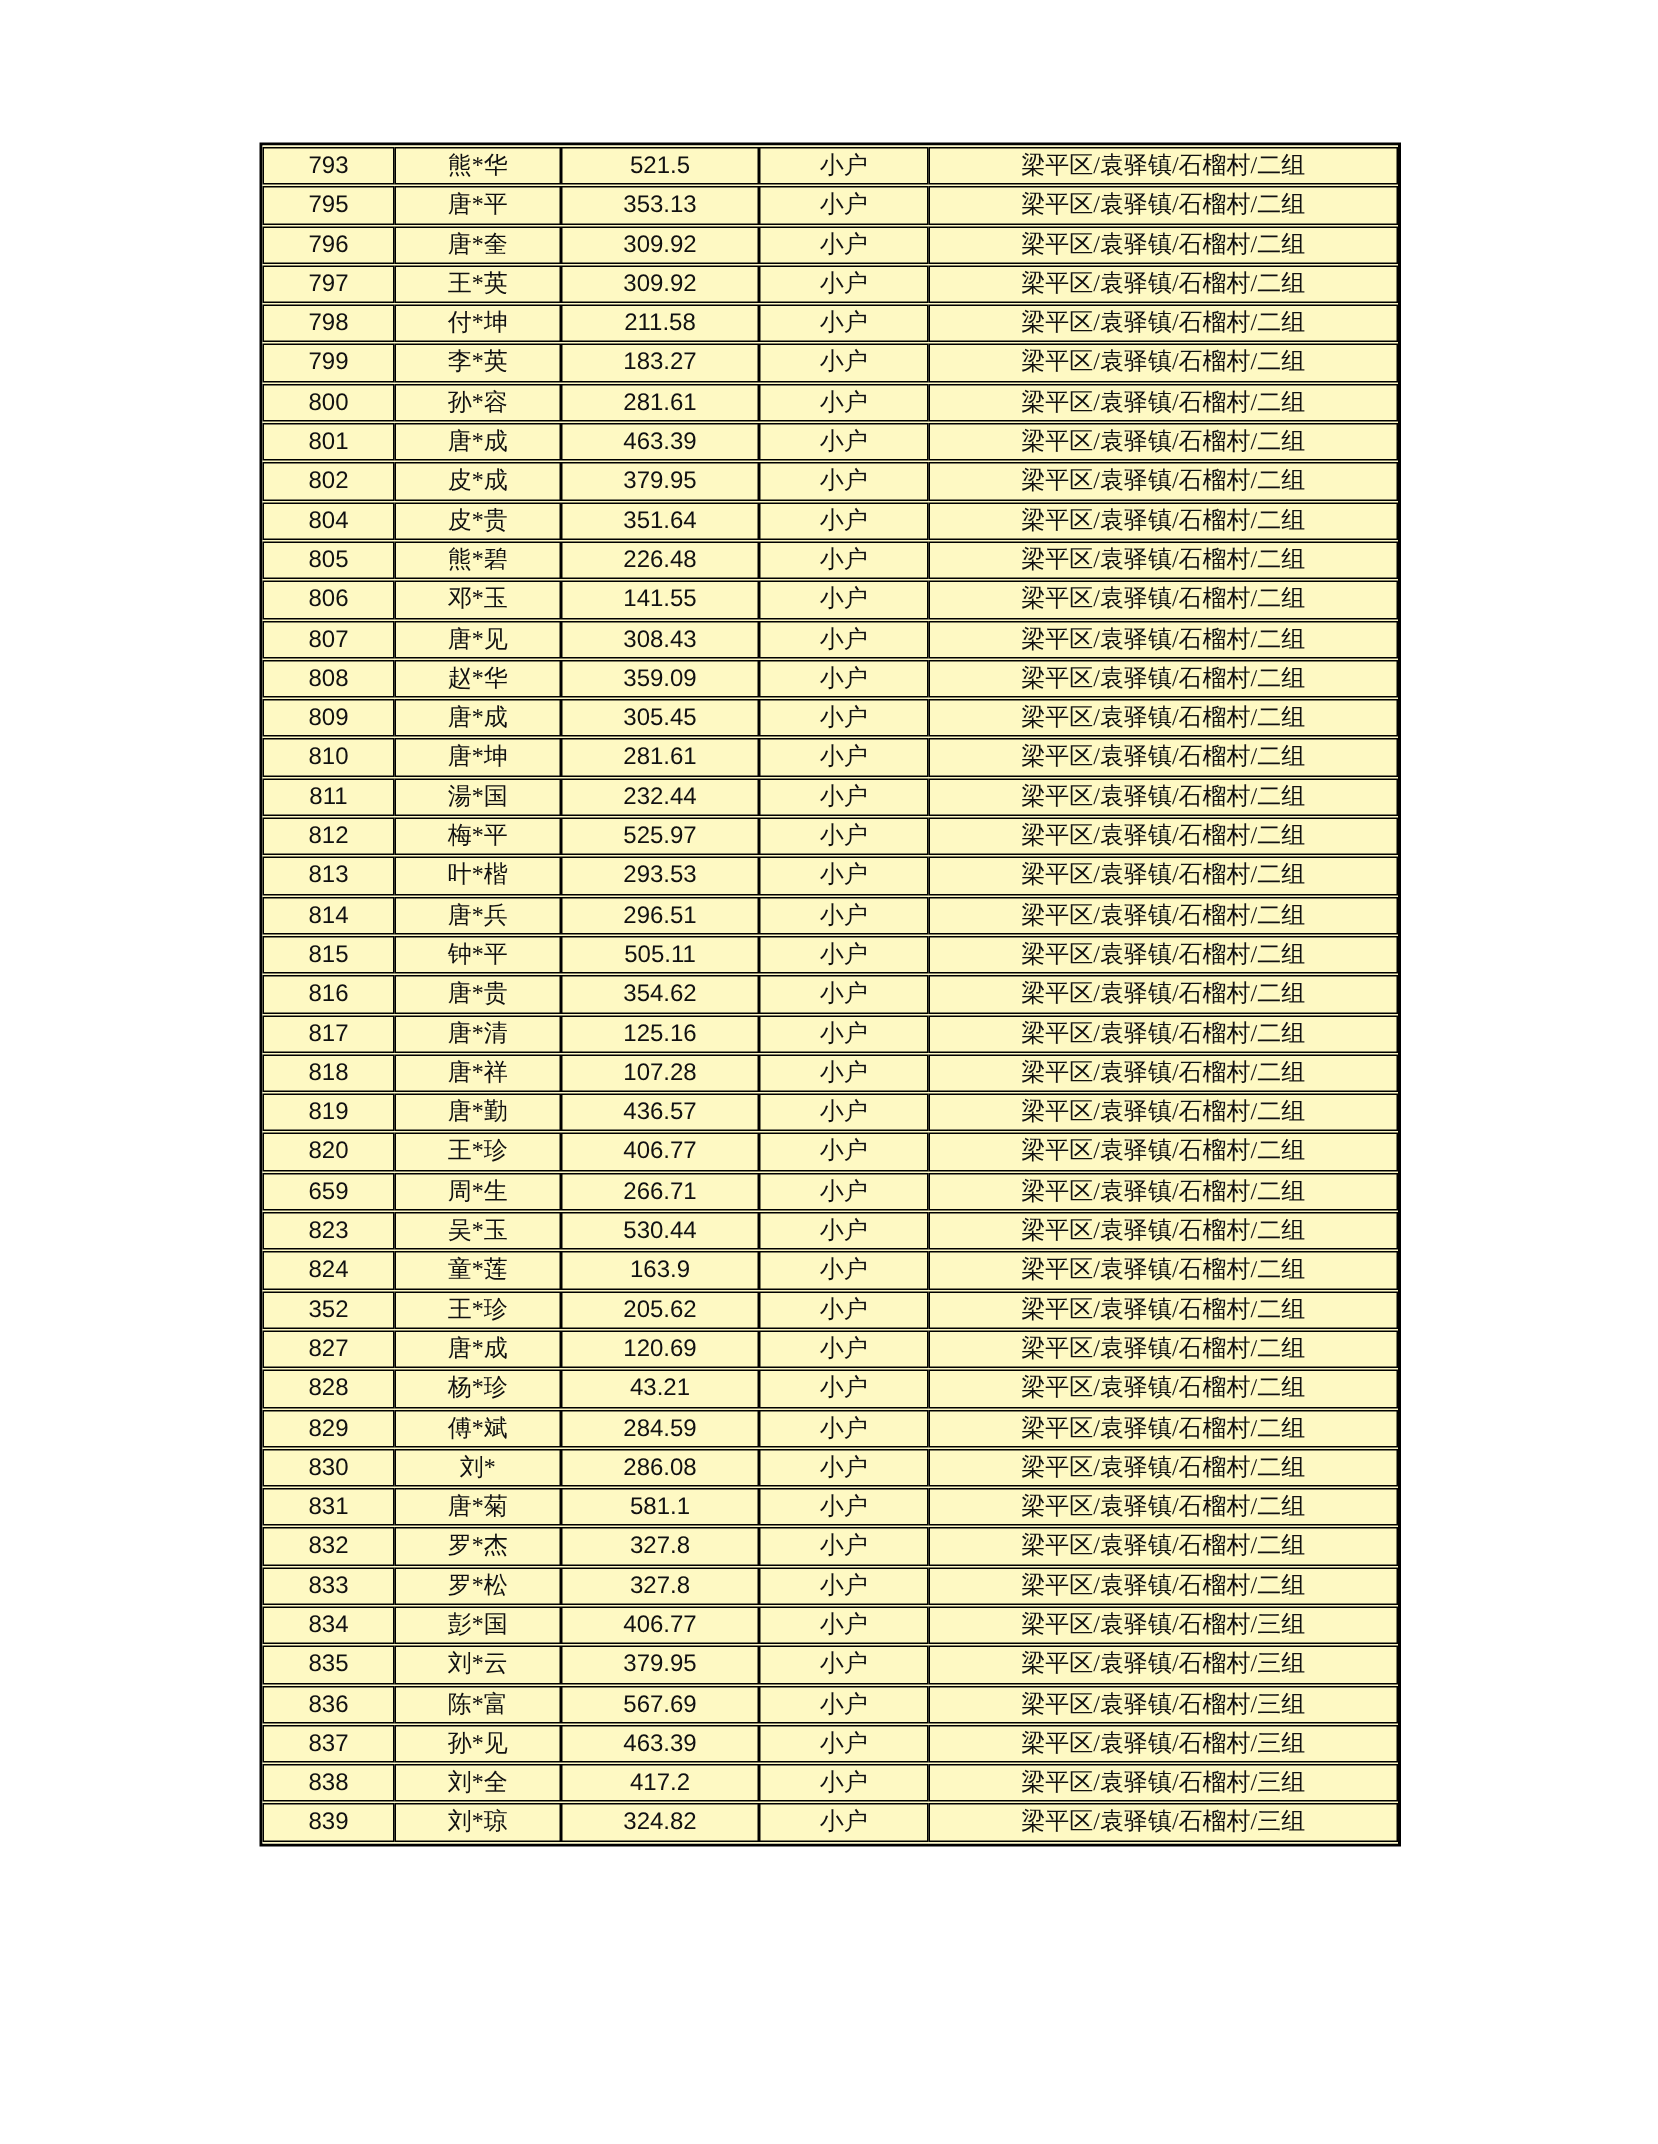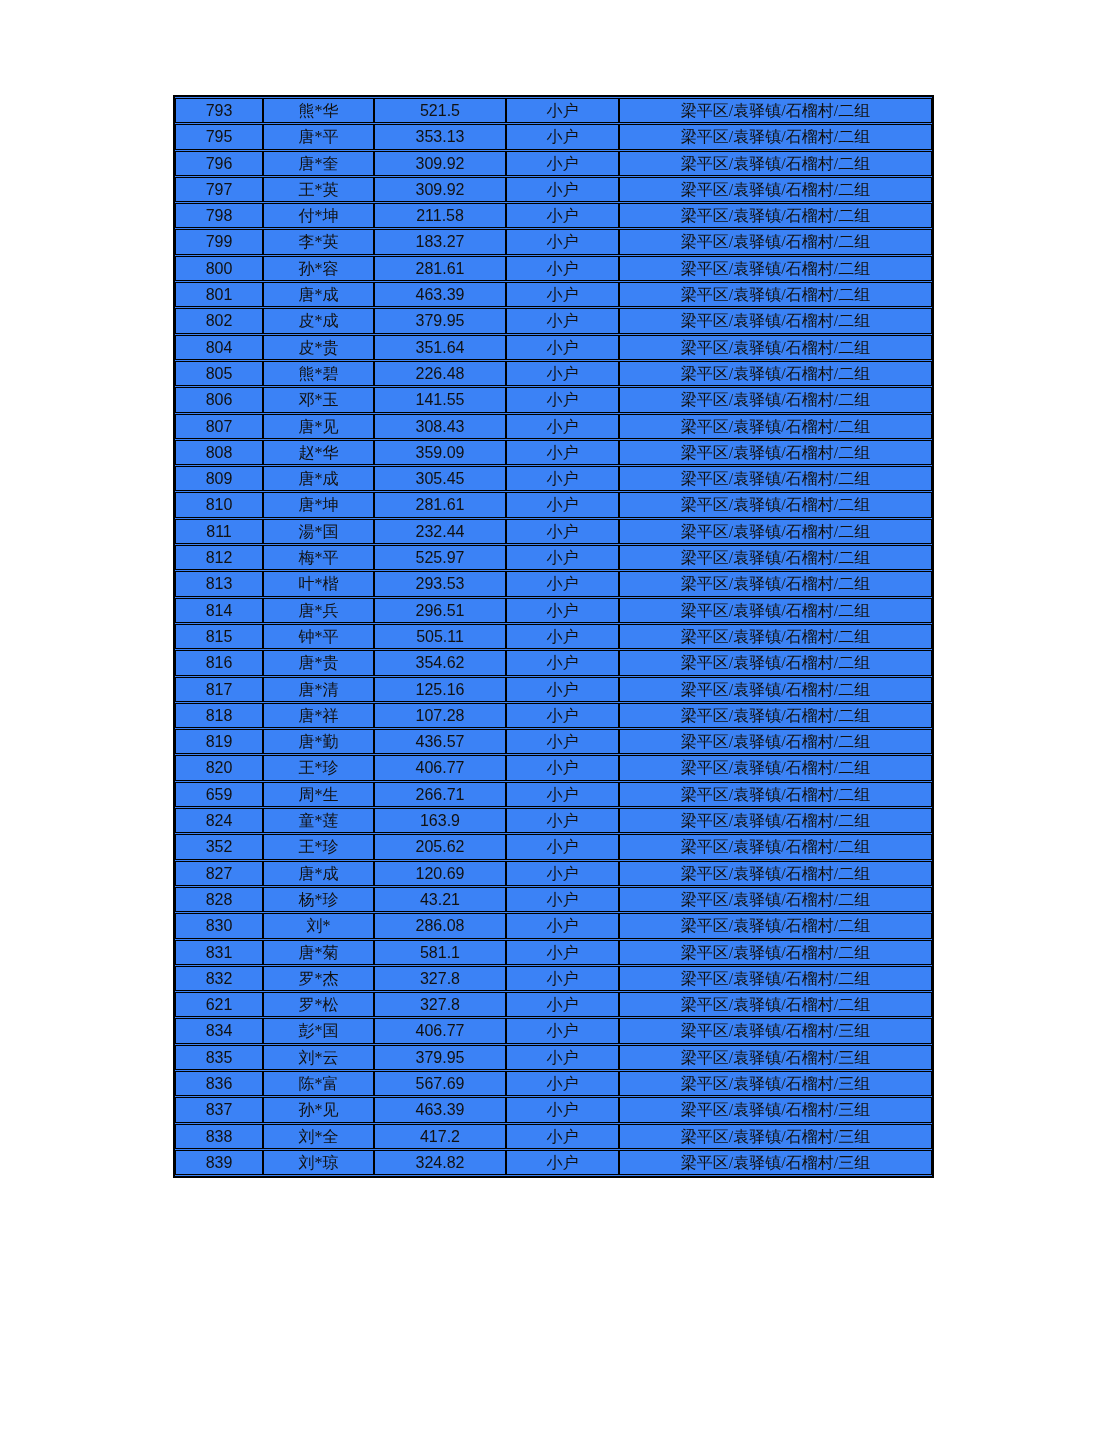--- a/index.html
+++ b/index.html
@@ -19,21 +19,21 @@
     left: 173px;
     top: 95px;
     width: 757px;
     border: 2px solid #000000;
   }
   table.roster {
     table-layout: fixed;
     width: 100%;
     border-collapse: separate;
     border-spacing: 0 1px;
-    background: #3b82f6;
+    background: #fef9c3;
   }
   table.roster td {
     border: 1px solid #000000;
     height: 23.3px;
     padding: 0 2px;
     text-align: center;
     vertical-align: middle;
     white-space: nowrap;
     overflow: hidden;
     color: #111111;
@@ -247,20 +247,27 @@
     <td class="c-loc">梁平区/袁驿镇/石榴村/二组</td>
   </tr>
           <tr>
     <td class="c-id">659</td>
     <td class="c-name">周*生</td>
     <td class="c-value">266.71</td>
     <td class="c-cat">小户</td>
     <td class="c-loc">梁平区/袁驿镇/石榴村/二组</td>
   </tr>
           <tr>
+    <td class="c-id">823</td>
+    <td class="c-name">吴*玉</td>
+    <td class="c-value">530.44</td>
+    <td class="c-cat">小户</td>
+    <td class="c-loc">梁平区/袁驿镇/石榴村/二组</td>
+  </tr>
+          <tr>
     <td class="c-id">824</td>
     <td class="c-name">童*莲</td>
     <td class="c-value">163.9</td>
     <td class="c-cat">小户</td>
     <td class="c-loc">梁平区/袁驿镇/石榴村/二组</td>
   </tr>
           <tr>
     <td class="c-id">352</td>
     <td class="c-name">王*珍</td>
     <td class="c-value">205.62</td>
@@ -275,20 +282,27 @@
     <td class="c-loc">梁平区/袁驿镇/石榴村/二组</td>
   </tr>
           <tr>
     <td class="c-id">828</td>
     <td class="c-name">杨*珍</td>
     <td class="c-value">43.21</td>
     <td class="c-cat">小户</td>
     <td class="c-loc">梁平区/袁驿镇/石榴村/二组</td>
   </tr>
           <tr>
+    <td class="c-id">829</td>
+    <td class="c-name">傅*斌</td>
+    <td class="c-value">284.59</td>
+    <td class="c-cat">小户</td>
+    <td class="c-loc">梁平区/袁驿镇/石榴村/二组</td>
+  </tr>
+          <tr>
     <td class="c-id">830</td>
     <td class="c-name">刘*</td>
     <td class="c-value">286.08</td>
     <td class="c-cat">小户</td>
     <td class="c-loc">梁平区/袁驿镇/石榴村/二组</td>
   </tr>
           <tr>
     <td class="c-id">831</td>
     <td class="c-name">唐*菊</td>
     <td class="c-value">581.1</td>
@@ -296,21 +310,21 @@
     <td class="c-loc">梁平区/袁驿镇/石榴村/二组</td>
   </tr>
           <tr>
     <td class="c-id">832</td>
     <td class="c-name">罗*杰</td>
     <td class="c-value">327.8</td>
     <td class="c-cat">小户</td>
     <td class="c-loc">梁平区/袁驿镇/石榴村/二组</td>
   </tr>
           <tr>
-    <td class="c-id">621</td>
+    <td class="c-id">833</td>
     <td class="c-name">罗*松</td>
     <td class="c-value">327.8</td>
     <td class="c-cat">小户</td>
     <td class="c-loc">梁平区/袁驿镇/石榴村/二组</td>
   </tr>
           <tr>
     <td class="c-id">834</td>
     <td class="c-name">彭*国</td>
     <td class="c-value">406.77</td>
     <td class="c-cat">小户</td>

